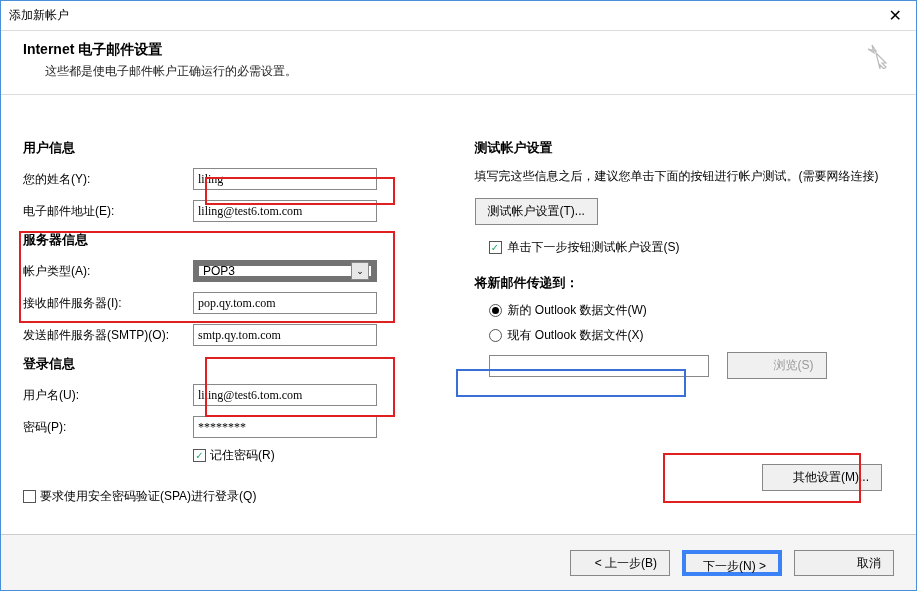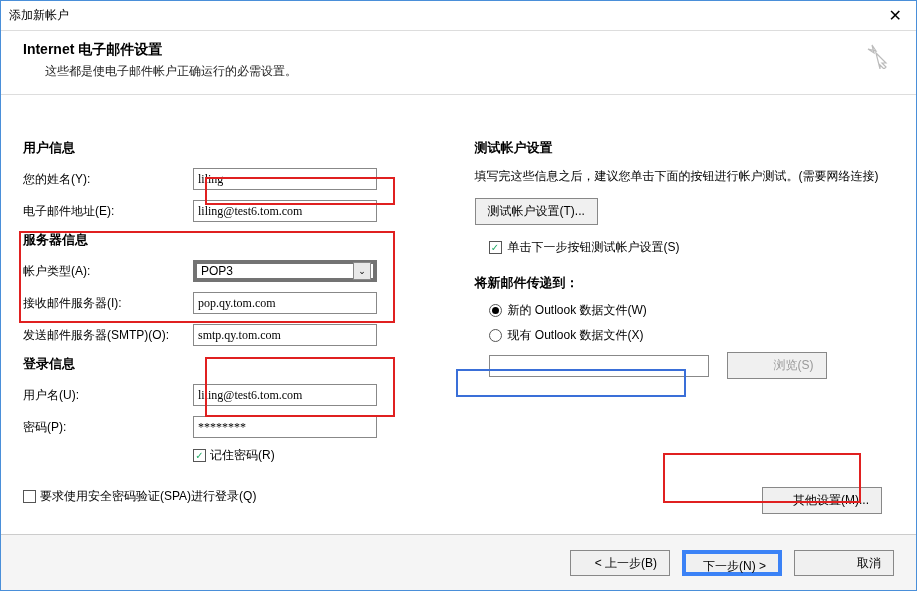--- a/index.html
+++ b/index.html
@@ -13,37 +13,37 @@
 .header-sub { margin-left: 22px; margin-top: 4px; font-size: 12px; color: #222; }
 .cursor-icon { position: absolute; right: 24px; top: 12px; }
 .hrline { height: 1px; background: #ddd; margin: 0 0 0 0; }
 .body { display: flex; padding: 16px 22px 0 22px; gap: 32px; }
 .col { flex: 1; }
 .section-title { font-weight: bold; font-size: 13px; margin-bottom: 10px; margin-top: 28px; }
 .row { display: flex; align-items: center; margin-bottom: 8px; min-height: 24px; }
 .label { width: 170px; font-size: 12px; }
 .input-wrap { width: 184px; }
 .input { width: 100%; height: 22px; border: 1px solid #888; padding: 0 4px; font-size: 12px; font-family: Liberation Serif, serif; background: #fff; }
-.select { width: 100%; height: 22px; border: 4px solid #737373; font-size: 12px; background: #fff; display: flex; align-items: center; justify-content: space-between; padding: 0 2px 0 4px; }
+.select { width: 100%; height: 22px; border: 6px solid #737373; font-size: 12px; background: #fff; display: flex; align-items: center; justify-content: space-between; padding: 0 2px 0 4px; }
 .select-btn { width: 18px; height: 18px; border: 1px solid #888; background: #e8e8e8; display: flex; align-items: center; justify-content: center; font-size: 9px; }
 .checkbox-row { display: flex; align-items: center; gap: 4px; margin-left: 170px; margin-top: 4px; }
 .checkbox { width: 13px; height: 13px; border: 1px solid #555; background: #fff; display: inline-flex; align-items: center; justify-content: center; font-size: 10px; color: #2a6; }
 .checkbox.checked::after { content: "✓"; }
 .spa-row { display: flex; align-items: center; gap: 4px; margin-top: 24px; }
 .right-text { font-size: 12px; line-height: 1.6; margin-bottom: 12px; }
 .btn { border: 1px solid #888; background: #f0f0f0; padding: 4px 12px; font-size: 12px; cursor: pointer; min-width: 100px; text-align: right; font-family: inherit; }
 .btn:disabled { color: #999; }
 .test-row { margin-bottom: 14px; }
 .chk-row { display: flex; align-items: center; gap: 6px; margin-bottom: 18px; margin-left: 14px; }
 .radio { width: 13px; height: 13px; border: 1px solid #555; border-radius: 50%; display: inline-flex; align-items: center; justify-content: center; }
 .radio.checked::after { content: ""; width: 7px; height: 7px; background: #000; border-radius: 50%; display: block; }
 .radio-row { display: flex; align-items: center; gap: 6px; margin-bottom: 8px; margin-left: 14px; }
 .deliver-file-row { display: flex; align-items: center; gap: 18px; margin-left: 14px; margin-top: 4px; }
 .readonly-input { width: 220px; height: 22px; border: 1px solid #888; background: #fff; }
-.other-btn-wrap { position: absolute; right: 34px; bottom: 76px; }
+.other-btn-wrap { position: absolute; right: 34px; bottom: 99px; }
 .footer { position: absolute; bottom: 0; left: 0; right: 0; height: 56px; border-top: 1px solid #ccc; display: flex; justify-content: flex-end; align-items: center; padding-right: 22px; gap: 12px; background: #f5f5f5; }
 .btn-wide { width: 100px; height: 26px; }
 .red-box { position: absolute; border: 2px solid #e02020; pointer-events: none; }
 .blue-box { position: absolute; border: 2px solid #3a6fd8; pointer-events: none; }
 .btn-primary { border: 4px solid #3b82f6; }
 </style>
 </head>
 <body>
 
 <div class="window">

